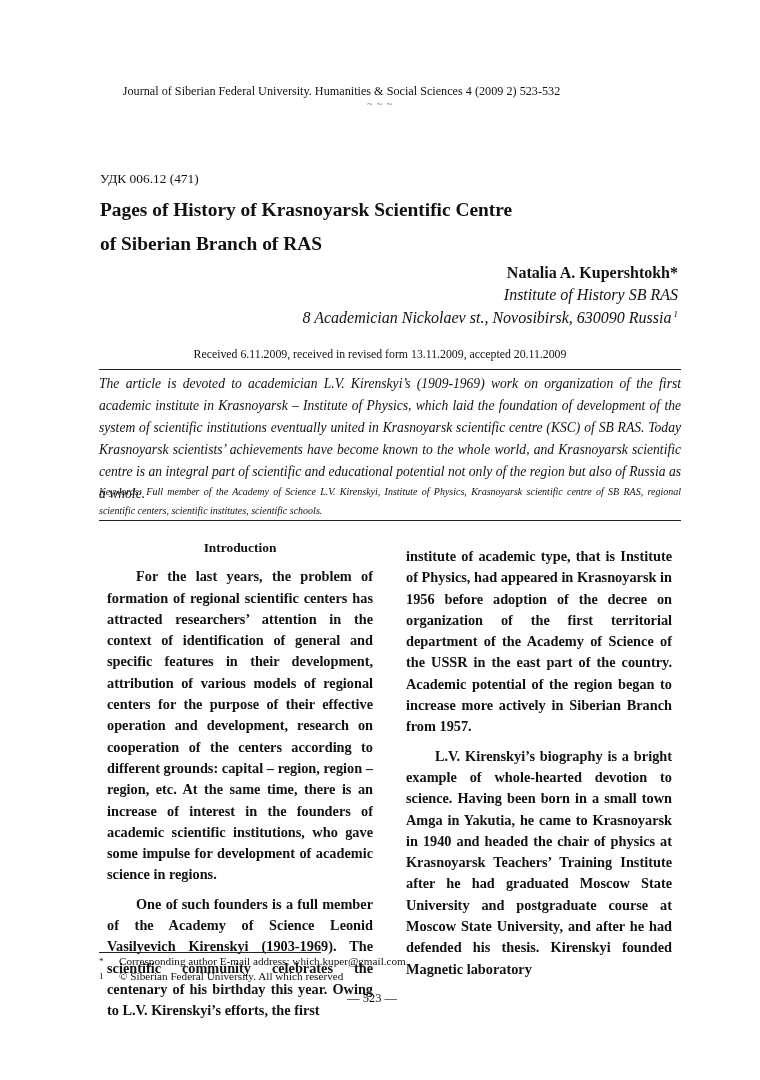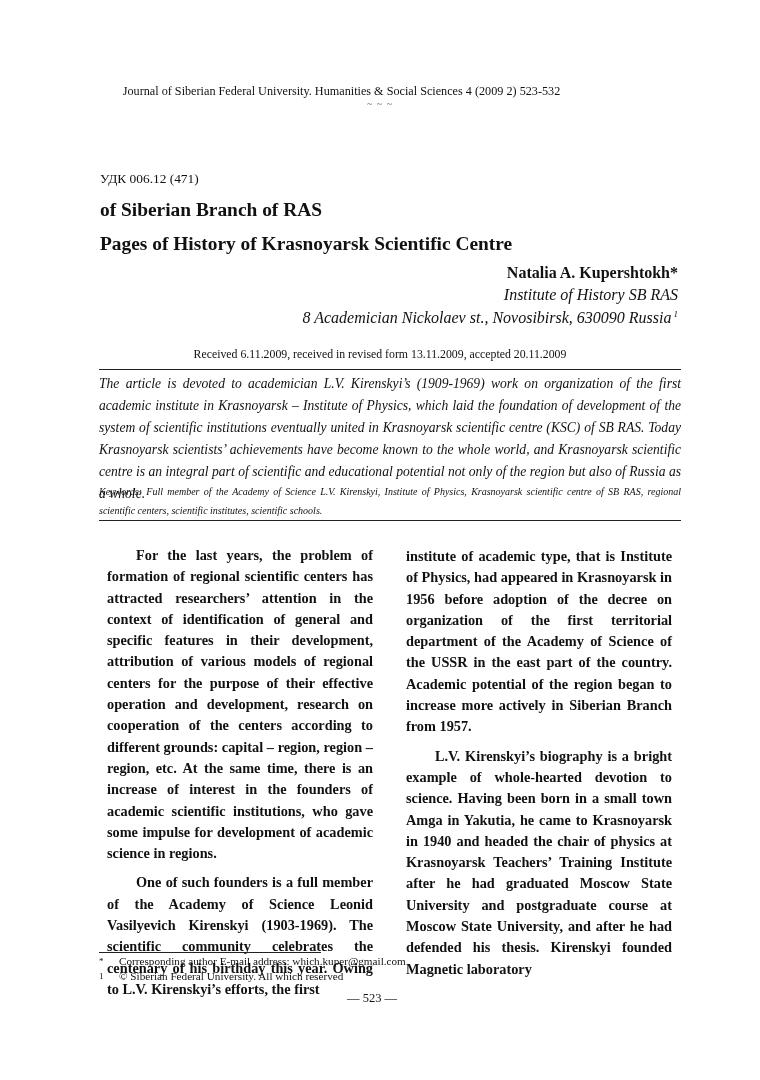--- a/index.html
+++ b/index.html
@@ -35,36 +35,37 @@
   </style>
 </head>
 <body>
 
 <div class="abs journal">Journal of  Siberian Federal University.  Humanities &amp; Social Sciences 4 (2009 2) 523-532</div>
 <div class="abs tildes">~ ~ ~</div>
 
 <div class="abs udk">УДК 006.12 (471)</div>
 
 <div class="abs title">
+  <div>Pages of History of Krasnoyarsk Scientific Centre</div>
   <div>of Siberian Branch of RAS</div>
-  <div>Pages of History of Krasnoyarsk Scientific Centre</div>
 </div>
 
 <div class="abs author">Natalia A. Kupershtokh*</div>
 <div class="abs affil">Institute of History SB RAS</div>
 <div class="abs address"><span>8 Academician Nickolaev st., Novosibirsk, 630090 Russia</span><sup>1</sup></div>
 
 <div class="abs received">Received 6.11.2009, received in revised form 13.11.2009, accepted 20.11.2009</div>
 
 <div class="abs rule" style="top:369px;"></div>
 <div class="abs abstract">The article is devoted to academician L.V. Kirenskyi’s (1909-1969) work on organization of the first academic institute in Krasnoyarsk – Institute of Physics, which laid the foundation of development of the system of scientific institutions eventually united in Krasnoyarsk scientific centre (KSC) of SB RAS. Today Krasnoyarsk scientists’ achievements have become known to the whole world, and Krasnoyarsk scientific centre is an integral part of scientific and educational potential not only of the region but also of Russia as a whole.</div>
 <div class="abs keywords">Keywords: Full member of the Academy of Science L.V. Kirenskyi, Institute of Physics, Krasnoyarsk scientific centre of SB RAS, regional scientific centers, scientific institutes, scientific schools.</div>
 <div class="abs rule" style="top:520px;"></div>
 
 <div class="abs col col-left">
+  <div class="heading">Introduction</div>
   <p>For the last years, the problem of formation of regional scientific centers has attracted researchers’ attention in the context of identification of general and specific features in their development, attribution of various models of regional centers for the purpose of their effective operation and development, research on cooperation of the centers according to different grounds: capital – region, region – region, etc. At the same time, there is an increase of interest in the founders of academic scientific institutions, who gave some impulse for development of academic science in regions.</p>
   <p>One of such founders is a full member of the Academy of Science Leonid Vasilyevich Kirenskyi (1903-1969). The scientific community celebrates the centenary of his birthday this year. Owing to L.V. Kirenskyi’s efforts, the first</p>
 </div>
 
 <div class="abs col col-right">
   <p class="noindent">institute of academic type, that is Institute of Physics, had appeared in Krasnoyarsk in 1956 before adoption of the decree on organization of the first territorial department of the Academy of Science of the USSR in the east part of the country. Academic potential of the region began to increase more actively in Siberian Branch from 1957.</p>
   <p>L.V. Kirenskyi’s biography is a bright example of whole-hearted devotion to science. Having been born in a small town Amga in Yakutia, he came to Krasnoyarsk in 1940 and headed the chair of physics at Krasnoyarsk Teachers’ Training Institute after he had graduated Moscow State University and postgraduate course at Moscow State University, and after he had defended his thesis. Kirenskyi founded Magnetic laboratory</p>
 </div>
 
 <div class="abs fn-rule"></div>

